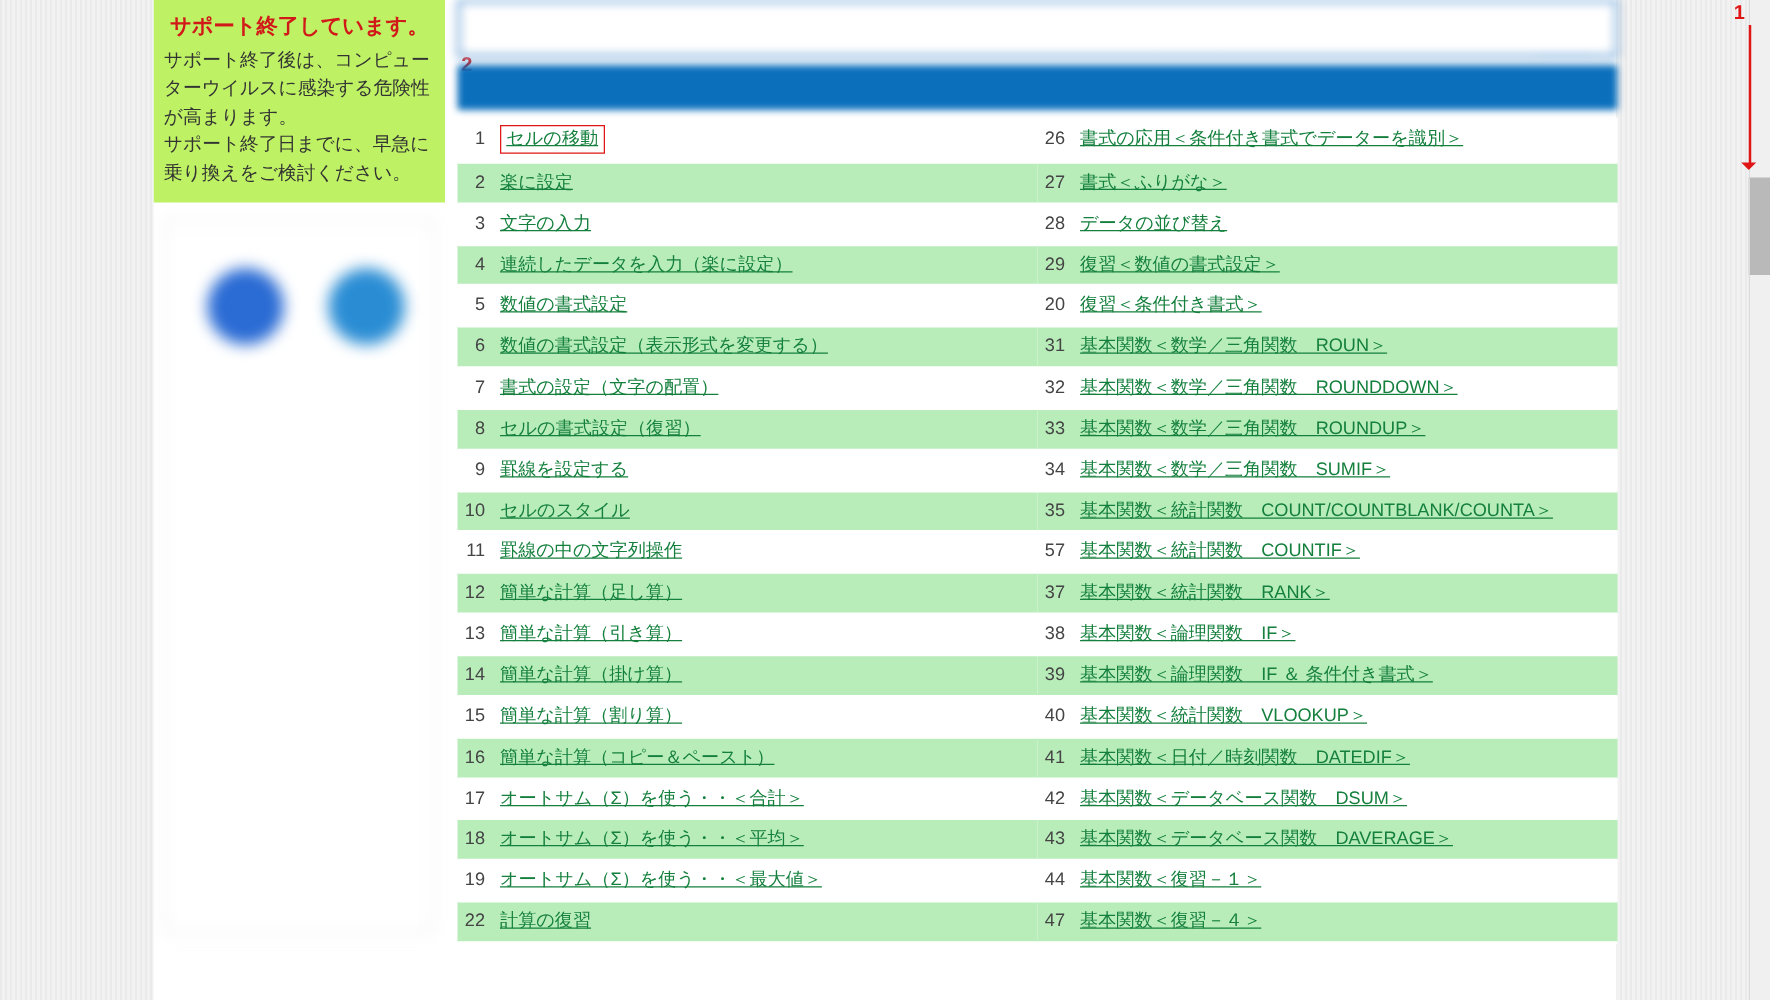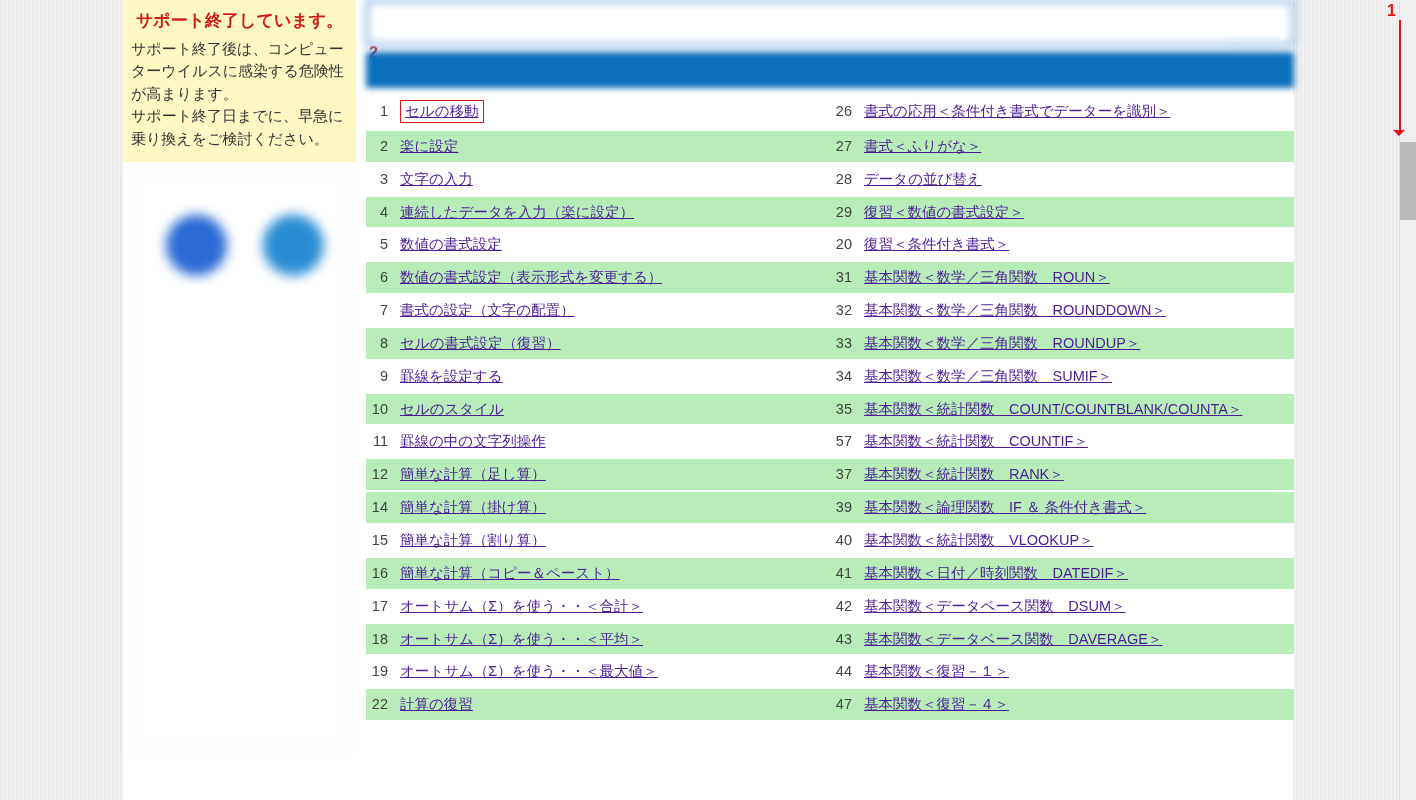--- a/index.html
+++ b/index.html
@@ -12,21 +12,21 @@
   }
   .page {
     width:1170px;
     margin:0 auto;
     background:#fff;
     display:flex;
     min-height:100vh;
   }
   .sidebar { width:233px; flex:0 0 233px; background:#fff; }
   .warnbox {
-    background:#fef9c3;
+    background:#bef264;
     padding:8px 8px 12px 8px;
     font-size:15px;
     line-height:1.5;
     color:#333;
   }
   .warnbox .title {
     color:#d21919;
     font-weight:bold;
     font-size:17px;
     text-align:center;
@@ -89,21 +89,21 @@
     padding:6px 6px 6px 4px;
     vertical-align:middle;
     font-size:14.5px;
     line-height:1.3;
     height:30px;
     border-bottom:2px solid #fff;
   }
   table.list tr.even td { background:#b8edba; }
   table.list tr.odd  td { background:#ffffff; }
   table.list td.num { text-align:right; color:#444; padding-right:8px; }
-  table.list a { color:#4c1d95; text-decoration:underline; }
+  table.list a { color:#15803d; text-decoration:underline; }
   .highlight {
     border:1.5px solid #e01515;
     padding:1px 4px;
     display:inline-block;
   }
   .marker {
     position:fixed;
     color:#e01515;
     font-weight:bold;
     font-size:16px;
@@ -257,20 +257,26 @@
             <td><a href="#">罫線の中の文字列操作</a></td>
             <td class="num">57</td>
             <td><a href="#">基本関数＜統計関数　COUNTIF＞</a></td>
           </tr>
           <tr class="even">
             <td class="num">12</td>
             <td><a href="#">簡単な計算（足し算）</a></td>
             <td class="num">37</td>
             <td><a href="#">基本関数＜統計関数　RANK＞</a></td>
           </tr>
+          <tr class="odd">
+            <td class="num">13</td>
+            <td><a href="#">簡単な計算（引き算）</a></td>
+            <td class="num">38</td>
+            <td><a href="#">基本関数＜論理関数　IF＞</a></td>
+          </tr>
           <tr class="even">
             <td class="num">14</td>
             <td><a href="#">簡単な計算（掛け算）</a></td>
             <td class="num">39</td>
             <td><a href="#">基本関数＜論理関数　IF ＆ 条件付き書式＞</a></td>
           </tr>
           <tr class="odd">
             <td class="num">15</td>
             <td><a href="#">簡単な計算（割り算）</a></td>
             <td class="num">40</td>

